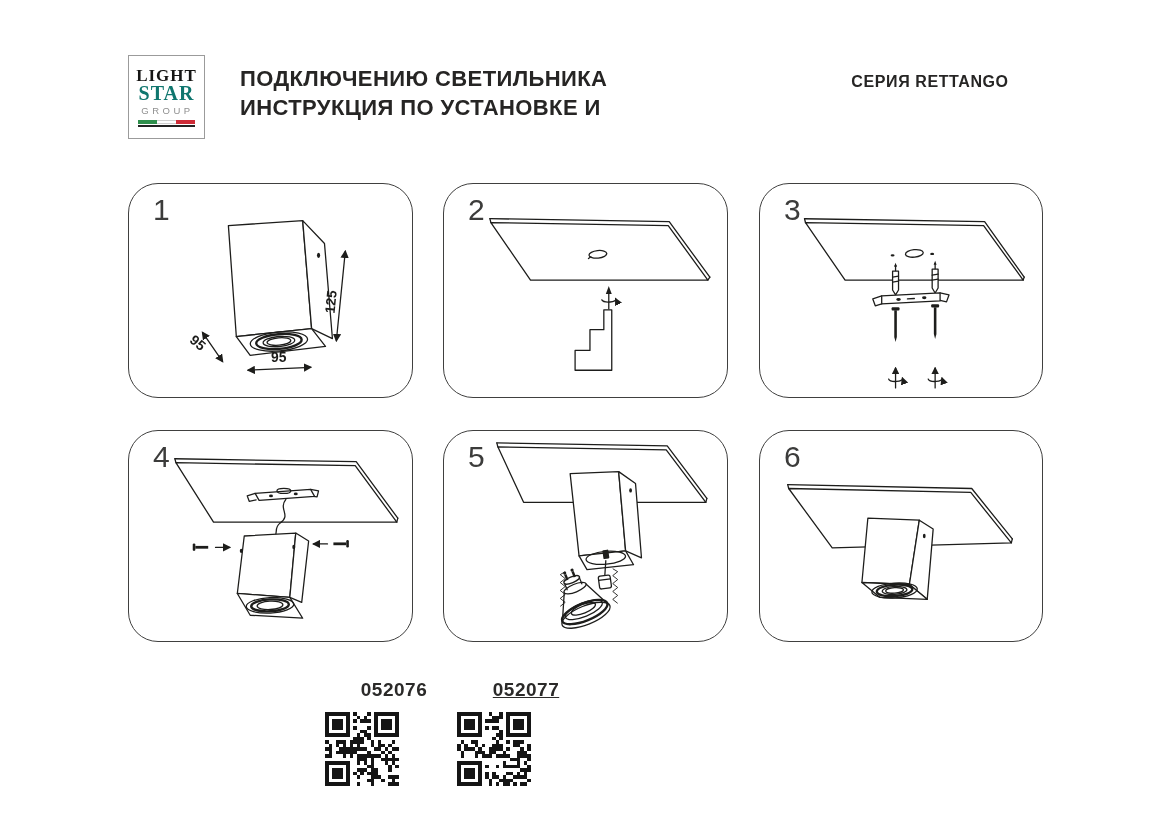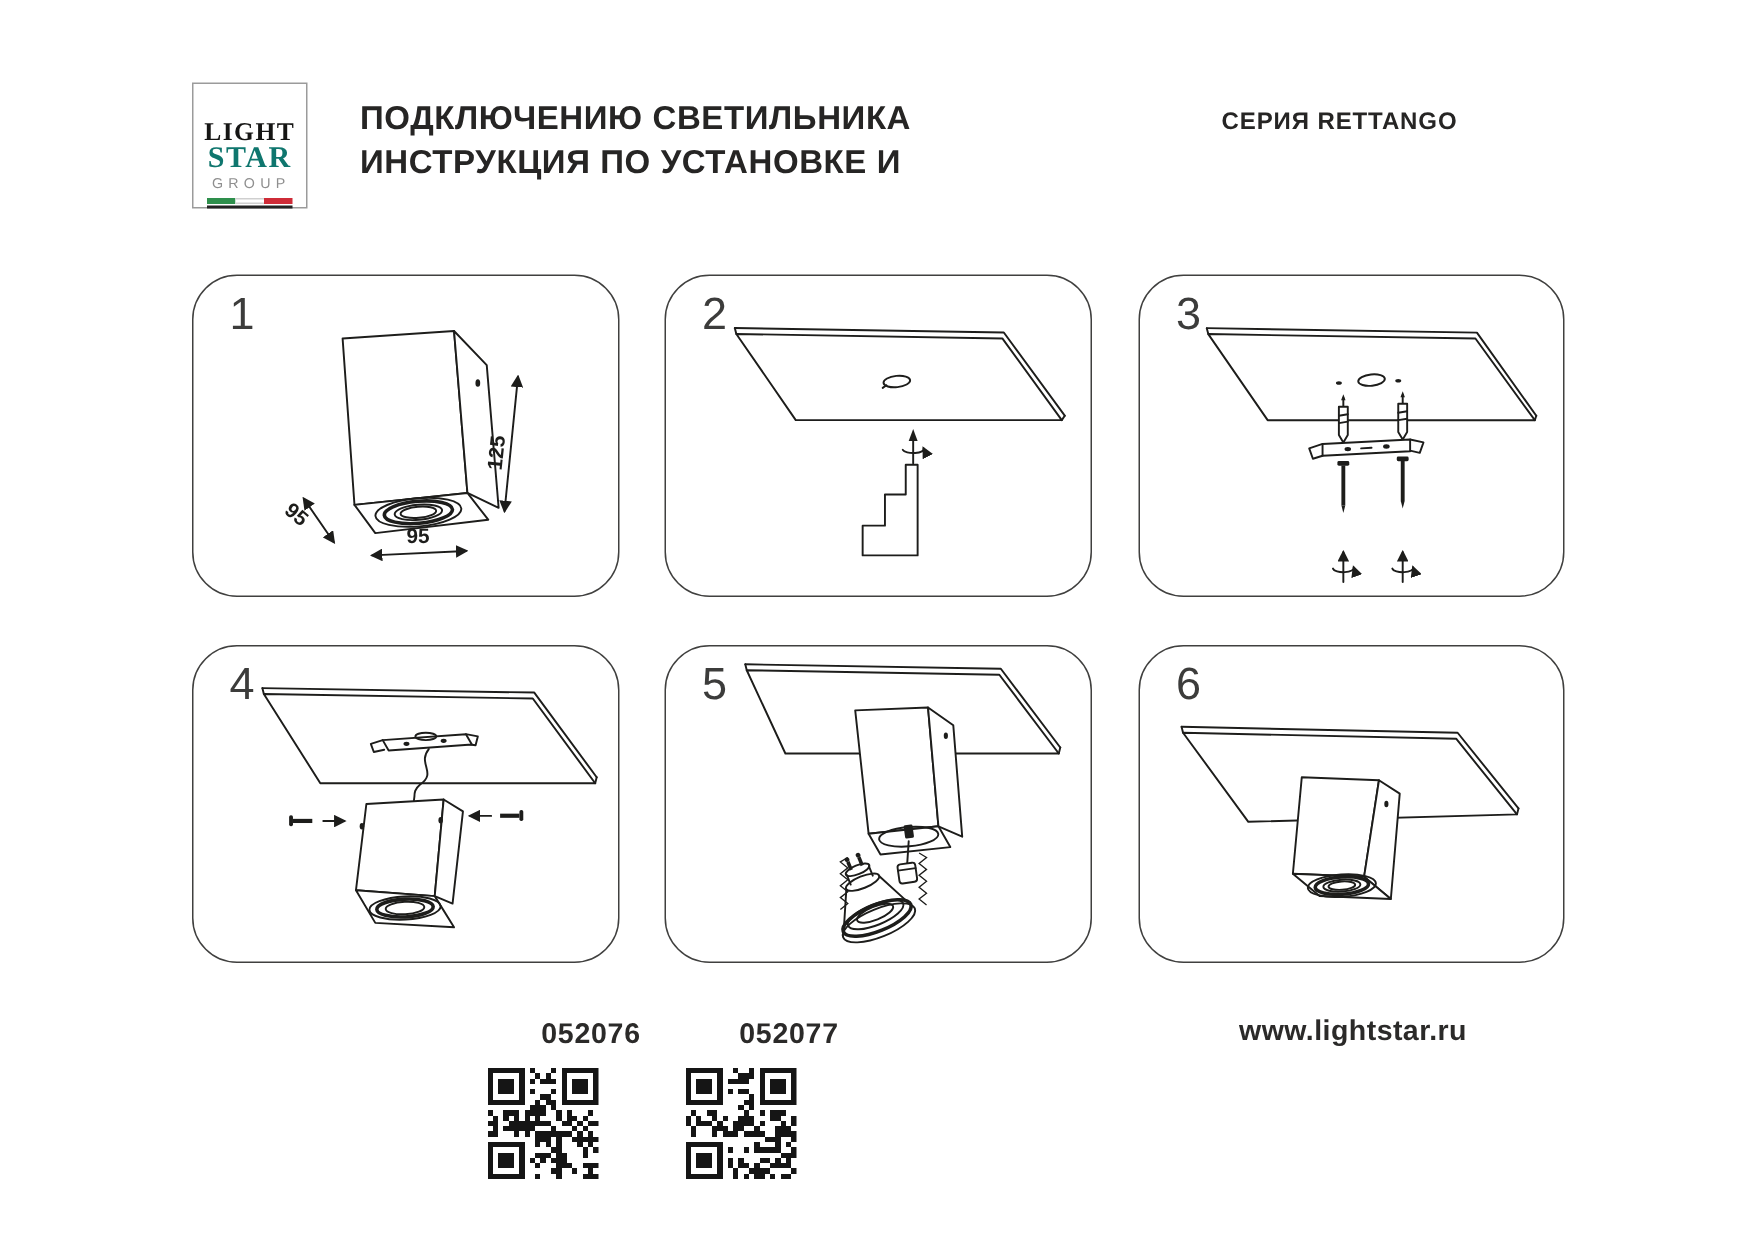--- a/index.html
+++ b/index.html
@@ -1,35 +1,35 @@
 <!DOCTYPE html>
 <html><head>
 <meta charset="utf-8">
 <style>
   html,body{margin:0;padding:0;background:#ffffff;}
   .sheet{position:relative;width:1169px;height:826px;background:#fff;overflow:hidden;
          font-family:"Liberation Sans",sans-serif;color:#2b2a29;}
 
   
   .logo{position:absolute;left:128px;top:55px;width:77px;height:84px;border:1px solid #9b9b9b;
-        box-sizing:border-box;text-align:center;padding-top:24px;background:#fff;}
+        box-sizing:border-box;text-align:center;padding-top:12px;background:#fff;}
   .logo-l1{font-family:"Liberation Serif",serif;font-weight:700;font-size:17px;line-height:16px;
            letter-spacing:1px;color:#151514;display:block;}
   .logo-l2{font-family:"Liberation Serif",serif;font-weight:700;font-size:20px;line-height:19px;
            letter-spacing:1px;color:#0f766e;display:block;}
   .logo-l3{font-size:9.5px;line-height:10px;color:#8f8f8f;letter-spacing:3.5px;margin-top:3px;
            display:block;text-indent:2px;}
   .flag{width:57px;height:4px;margin:4px auto 0;display:flex;}
   .flag span{flex:1;height:100%;}
   .flag .fw{border-top:0.5px solid #cfcfcf;border-bottom:0.5px solid #cfcfcf;box-sizing:border-box;}
   .flag-line{width:57px;height:2px;background:#232323;margin:1px auto 0;}
 
   .title{position:absolute;left:240px;top:64px;font-size:22px;font-weight:700;line-height:29px;
          letter-spacing:0.4px;color:#262524;}
-  .right-head{position:absolute;left:751px;top:73px;width:284px;text-align:center;color:#262524;}
+  .right-head{position:absolute;left:788px;top:73px;width:284px;text-align:center;color:#262524;}
   .series{font-size:16px;font-weight:700;letter-spacing:0.6px;}
   .articles{font-size:20px;font-weight:700;letter-spacing:0.5px;margin-top:9px;}
 
   
   .panel{position:absolute;border:1.4px solid #40403f;border-radius:30px;background:#fff;box-sizing:border-box;}
   .pos1{left:128px;top:183px;width:285px;height:215px;}
   .pos2{left:443px;top:183px;width:285px;height:215px;}
   .pos3{left:759px;top:183px;width:284px;height:215px;}
   .pos4{left:128px;top:430px;width:285px;height:212px;}
   .pos5{left:443px;top:430px;width:285px;height:212px;}
@@ -40,21 +40,21 @@
   .art .ln{fill:none;stroke:#1d1d1b;stroke-width:1.3;stroke-linejoin:round;stroke-linecap:round;}
   .art .th{fill:none;stroke:#1d1d1b;stroke-width:2.4;stroke-linejoin:round;}
   .art .wh{fill:#ffffff;stroke:#1d1d1b;stroke-width:1.3;stroke-linejoin:round;}
   .art .dk{fill:#1d1d1b;stroke:none;}
   .art .zz{fill:none;stroke:#1d1d1b;stroke-width:0.9;stroke-linejoin:miter;}
   .art text.dim{font-family:"Liberation Sans",sans-serif;font-weight:700;font-size:14px;fill:#1d1d1b;}
 
   
   .code{position:absolute;top:679px;width:80px;text-align:center;font-size:19px;font-weight:700;
         letter-spacing:0.5px;color:#2b2a29;margin-left:32px;}
-  .code1{left:322px;} .code2{left:454px;}
+  .code1{left:322px;} .code2{left:454px;text-decoration:underline;}
   .qr{position:absolute;top:712px;width:74px;height:74px;}
   .qr1{left:325px;} .qr2{left:457px;}
   .website{position:absolute;left:760px;top:677px;width:284px;text-align:center;font-size:19px;
            font-weight:700;letter-spacing:0.3px;color:#2b2a29;}
 </style>
 </head>
 <body>
 
 <div class="sheet">
 
@@ -574,15 +574,14 @@
       <rect x="0" y="0" width="21" height="21" fill="#151515"></rect>
       <rect x="3" y="3" width="15" height="15" fill="#ffffff"></rect>
       <rect x="6" y="6" width="9" height="9" fill="#151515"></rect>
       <rect x="42" y="0" width="21" height="21" fill="#151515"></rect>
       <rect x="45" y="3" width="15" height="15" fill="#ffffff"></rect>
       <rect x="48" y="6" width="9" height="9" fill="#151515"></rect>
       <rect x="0" y="42" width="21" height="21" fill="#151515"></rect>
       <rect x="3" y="45" width="15" height="15" fill="#ffffff"></rect>
       <rect x="6" y="48" width="9" height="9" fill="#151515"></rect>
     </svg>
-  <div class="website">www.lightstar.ru</div>
 
 </div>
 
 </body></html>

